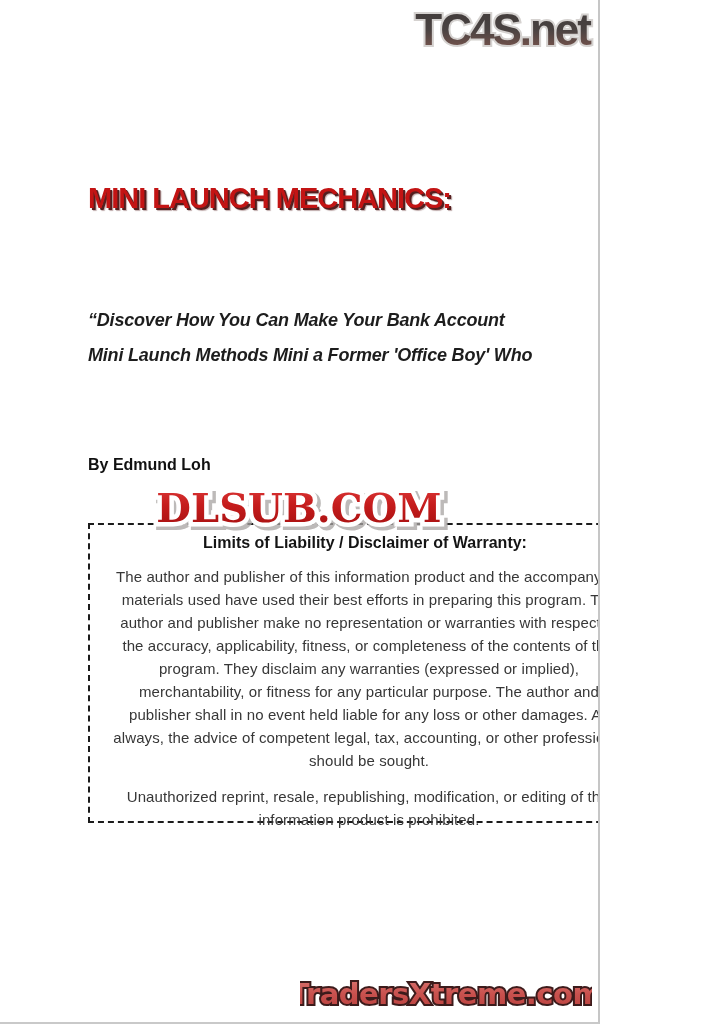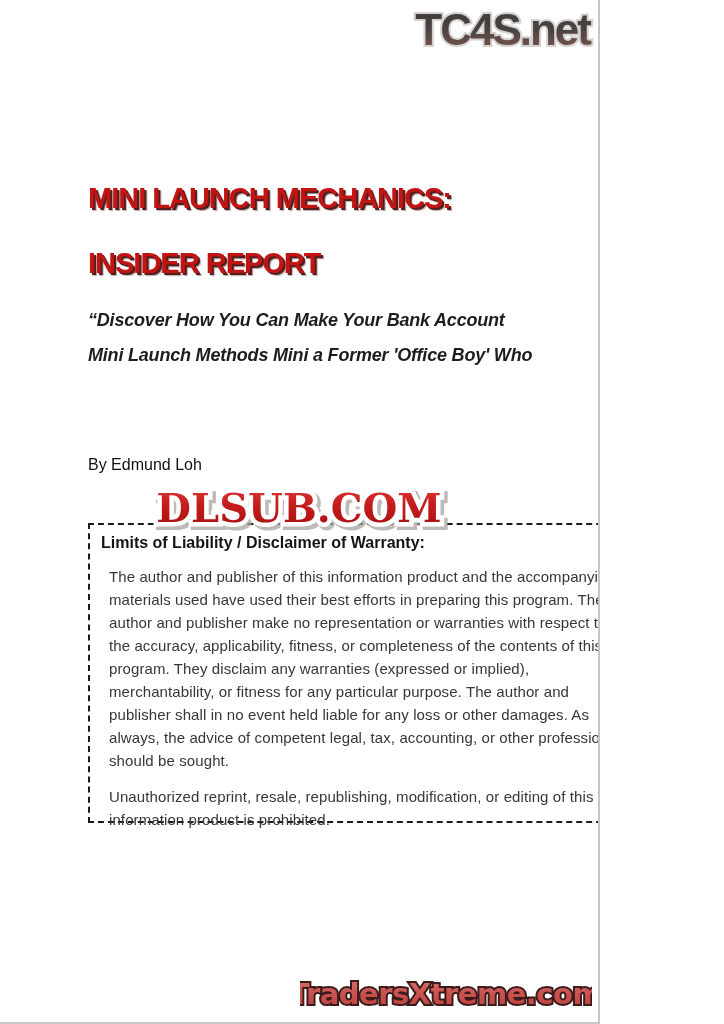--- a/index.html
+++ b/index.html
@@ -28,34 +28,34 @@
   
   .headline-quote{
     position:absolute;left:88px;top:303px;width:565px;
     font-size:18px;font-weight:bold;font-style:italic;
     line-height:35px;color:#1d1d1d;letter-spacing:-0.2px;
   }
 
   
   .byline{
     position:absolute;left:88px;top:456px;
-    font-size:16px;font-weight:normal;color:#111111;
+    font-size:16px;font-weight:bold;color:#111111;
   }
 
   
   .dlsub-logo{
     position:absolute;left:50%;transform:translateX(-50%);
     top:479px;width:302px;height:58px;z-index:3;
   }
 
   
   .disclaimer-box{
     position:absolute;left:88px;top:523px;width:554px;height:300px;
     box-sizing:border-box;border:2px dashed #1b1b1b;
-    padding:7px 11px 0 11px;background:transparent;z-index:2;
+    padding:7px 11px 0 11px;background:transparent;z-index:2;text-align:center;
   }
   .disclaimer-heading{
     font-size:16px;font-weight:bold;color:#141414;
     margin:2px 0 0 0;
   }
   .disclaimer-box p{
     font-size:15px;line-height:23px;color:#373737;
     margin:13px 0 0 8px;letter-spacing:0.1px;
   }
 
@@ -74,21 +74,20 @@
         <stop offset="0.5" stop-color="#4a4342"></stop>
         <stop offset="1" stop-color="#82584f"></stop>
       </linearGradient>
     </defs>
     <text x="188" y="41" text-anchor="end" font-family="Liberation Sans, sans-serif" font-weight="bold" font-size="44" letter-spacing="-2" stroke="#d5d2d0" stroke-width="4" fill="none">TC4S.net</text>
     <text x="188" y="41" text-anchor="end" font-family="Liberation Sans, sans-serif" font-weight="bold" font-size="44" letter-spacing="-2" fill="url(#tcGrad)">TC4S.net</text>
   </svg>
 
   <div class="report-title">
     <div>MINI LAUNCH MECHANICS:</div>
-    <div>INSIDER REPORT</div>
   </div>
 
   <div class="headline-quote">
     <div>“Discover How You Can Make Your Bank Account</div>
     <div>Mini Launch Methods Mini a Former 'Office Boy' Who</div>
   </div>
 
   <div class="byline">By Edmund Loh</div>
 
   <svg class="dlsub-logo" viewBox="0 0 302 58" xmlns="http://www.w3.org/2000/svg">

